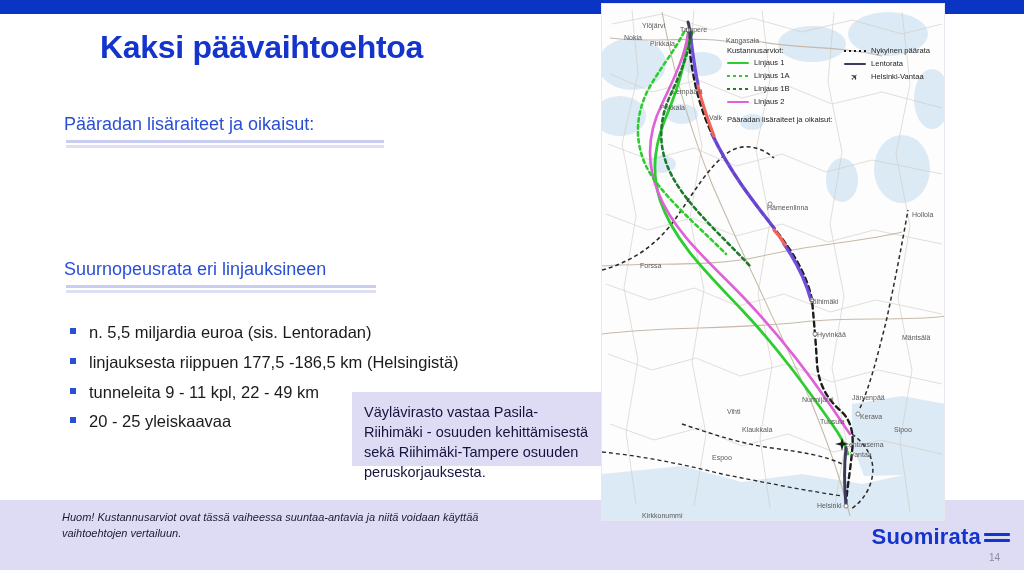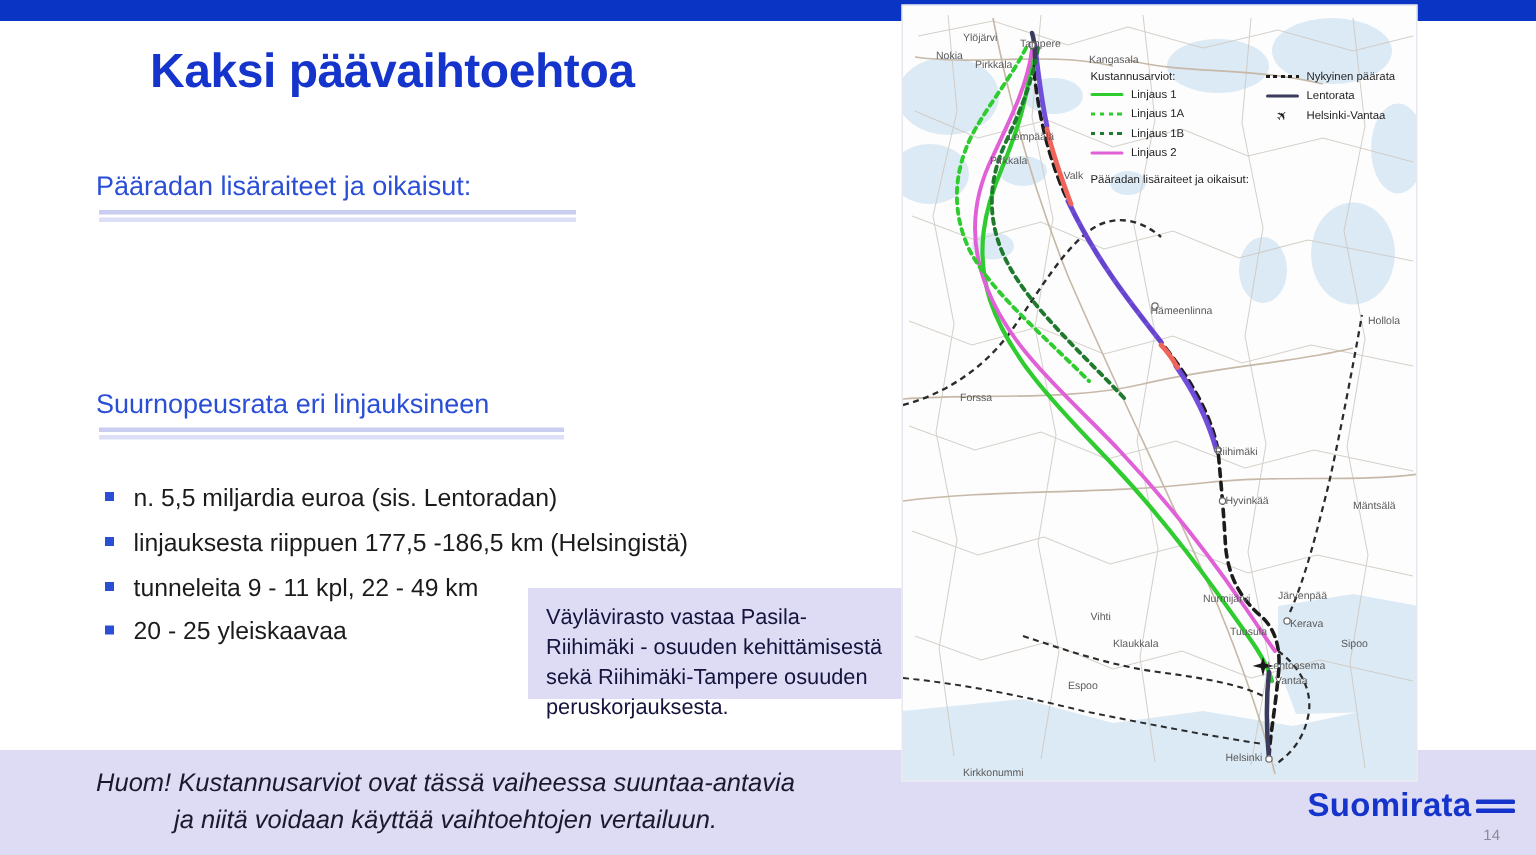--- a/index.html
+++ b/index.html
@@ -11,21 +11,21 @@
   }
   .slide{position:absolute;inset:0;background:#fff;}
 
   
   .topbar{position:absolute;left:0;top:0;width:1024px;height:14px;background:#0a35c4;}
 
   
   .footerband{position:absolute;left:0;top:500px;width:1024px;height:70px;background:#dedcf5;}
   .footer-note{
     position:absolute;left:62px;top:510px;width:470px;
-    font-style:italic;font-size:17px;line-height:1.45;color:#1a1a2e;text-align:center;
+    font-style:italic;font-size:11px;line-height:1.45;color:#1a1a2e;
   }
   .brand{
     position:absolute;right:14px;top:524px;
     display:flex;align-items:center;gap:3px;
   }
   .brand-text{
     font-size:22px;font-weight:bold;color:#1434cb;letter-spacing:.2px;
   }
   .brand-mark{display:inline-block;width:26px;}
   .brand-mark i{display:block;height:3px;background:#1434cb;margin:3px 0;border-radius:1px;}

